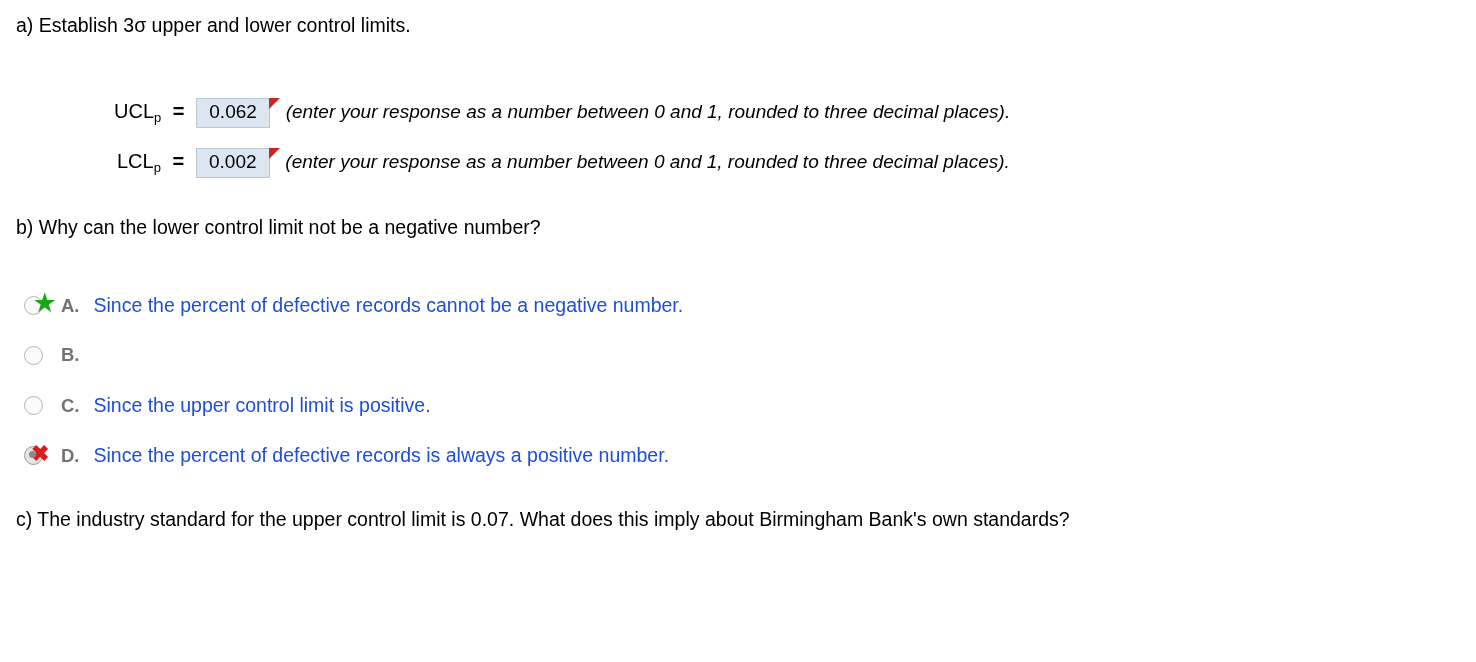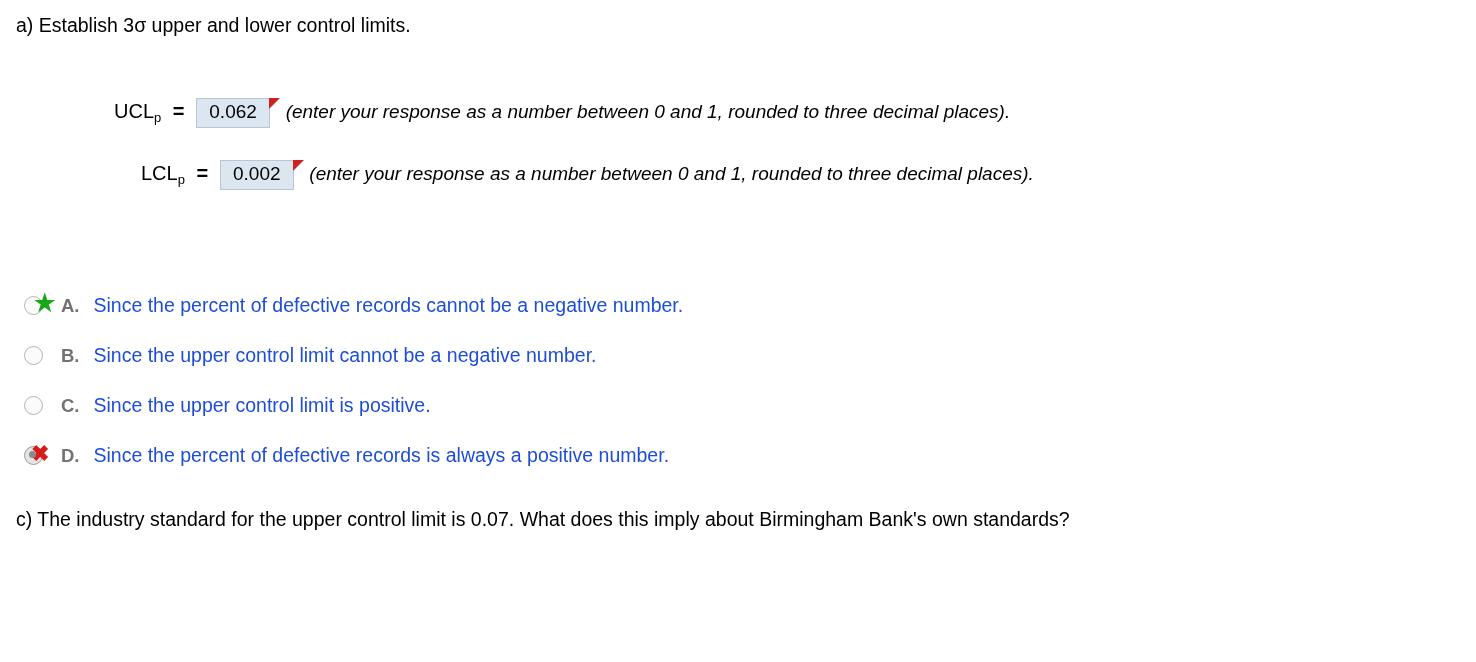--- a/index.html
+++ b/index.html
@@ -140,40 +140,40 @@
 
   <div class="line q-text" style="left:16px; top:14px;">a) Establish 3σ upper and lower control limits.</div>
 
   <div class="line indent-label" style="left:114px; top:76px;margin-top:22px;">
     <span><span>UCL</span><span class="sub">p</span></span>
     <span class="eq">=</span>
     <span class="field"><span>0.062</span><span class="flag"></span></span>
     <span class="note">(enter your response as a number between 0 and 1, rounded to three decimal places).</span>
   </div>
 
-  <div class="line indent-label" style="left:117px; top:160px;margin-left:24px;">
+  <div class="line indent-label" style="left:117px; top:148px;">
     <span><span>LCL</span><span class="sub">p</span></span>
     <span class="eq">=</span>
     <span class="field"><span>0.002</span><span class="flag"></span></span>
     <span class="note">(enter your response as a number between 0 and 1, rounded to three decimal places).</span>
   </div>
 
+  <div class="line q-text" style="left:16px; top:216px;">b) Why can the lower control limit not be a negative number?</div>
 
   <div class="choice" style="left:24px; top:294px;">
     <span class="radio">
       <span class="mark star">★</span>
     </span>
     <span class="choice-letter">A.</span>
     <span class="choice-text">Since the percent of defective records cannot be a negative number.</span>
   </div>
 
   <div class="choice" style="left:24px; top:344px;">
     <span class="radio"></span>
     <span class="choice-letter">B.</span>
-    <span class="choice-text">Since the upper control limit cannot be a negative number.</span>
   </div>
 
   <div class="choice" style="left:24px; top:394px;">
     <span class="radio"></span>
     <span class="choice-letter">C.</span>
     <span class="choice-text">Since the upper control limit is positive.</span>
   </div>
 
   <div class="choice" style="left:24px; top:444px;">
     <span class="radio filled">

